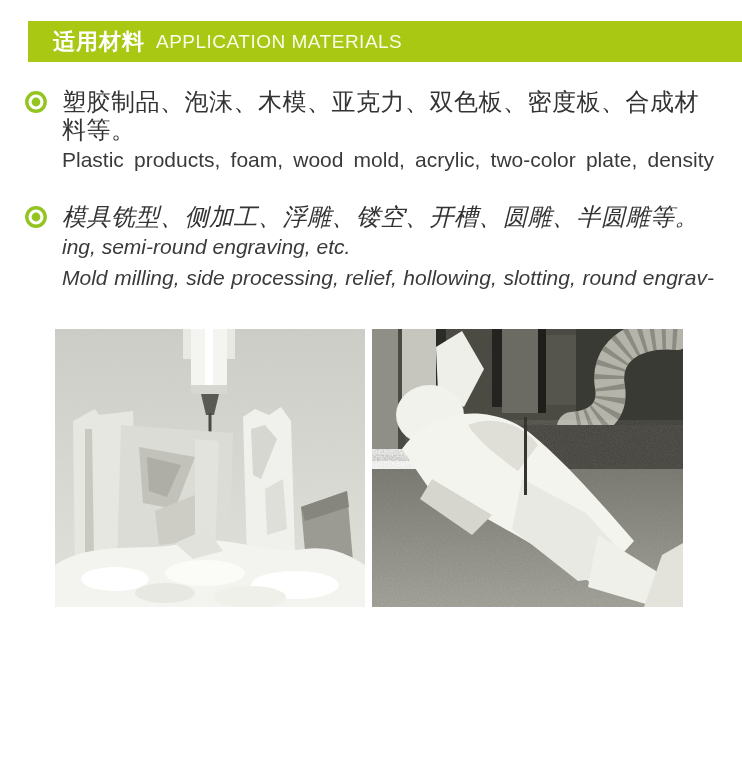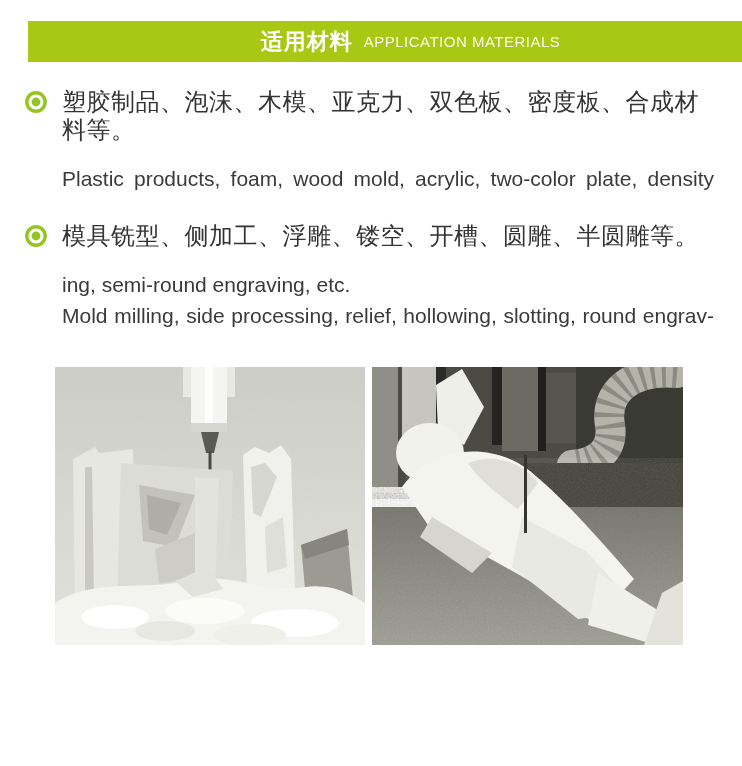--- a/index.html
+++ b/index.html
@@ -6,37 +6,37 @@
   body{
     width:742px;height:766px;background:#ffffff;overflow:hidden;
     font-family:"Liberation Sans","DejaVu Sans",sans-serif;
     -webkit-font-smoothing:antialiased;
   }
   .page{width:742px;height:766px;position:relative;}
 
   
   .bar{
     margin-left:28px;height:41px;background:#a8c813;
-    display:flex;align-items:center;padding-left:51px;box-sizing:border-box;justify-content:center;
+    display:flex;align-items:center;padding-left:25px;box-sizing:border-box;
   }
   .bar-zh{font-size:22px;font-weight:bold;color:#ffffff;letter-spacing:1px;}
-  .bar-en{font-size:15px;color:#fdfff2;margin-left:11px;letter-spacing:0.5px;opacity:.96;}
+  .bar-en{font-size:19px;color:#fdfff2;margin-left:11px;letter-spacing:0.5px;opacity:.96;}
   #section-materials .bar{margin-top:21px;}
   #section-function .bar{margin-top:44px;}
 
   
   .para{display:flex;align-items:flex-start;padding-left:25px;margin-top:26px;}
-  #section-function .para{margin-top:28px;}
+  #section-function .para{margin-top:28px;font-style:italic;}
   .bullet{width:22px;height:22px;flex:0 0 22px;margin-top:3px;}
   .text-col{margin-left:15px;}
   .zh-line{
     font-size:24px;line-height:28px;color:#333333;letter-spacing:0.5px;
     width:655px;
   }
-  .en-block{margin-top:19px;width:652px;color:#3a3a3a;}
+  .en-block{width:652px;color:#3a3a3a;}
   .en-line{font-size:21px;line-height:31px;}
   .en-line.justified{text-align:justify;text-align-last:justify;}
 
   
   .photos{display:flex;gap:7px;padding-left:55px;margin-top:36px;}
   .photo{display:block;}
 </style>
 </head>
 <body>
 

